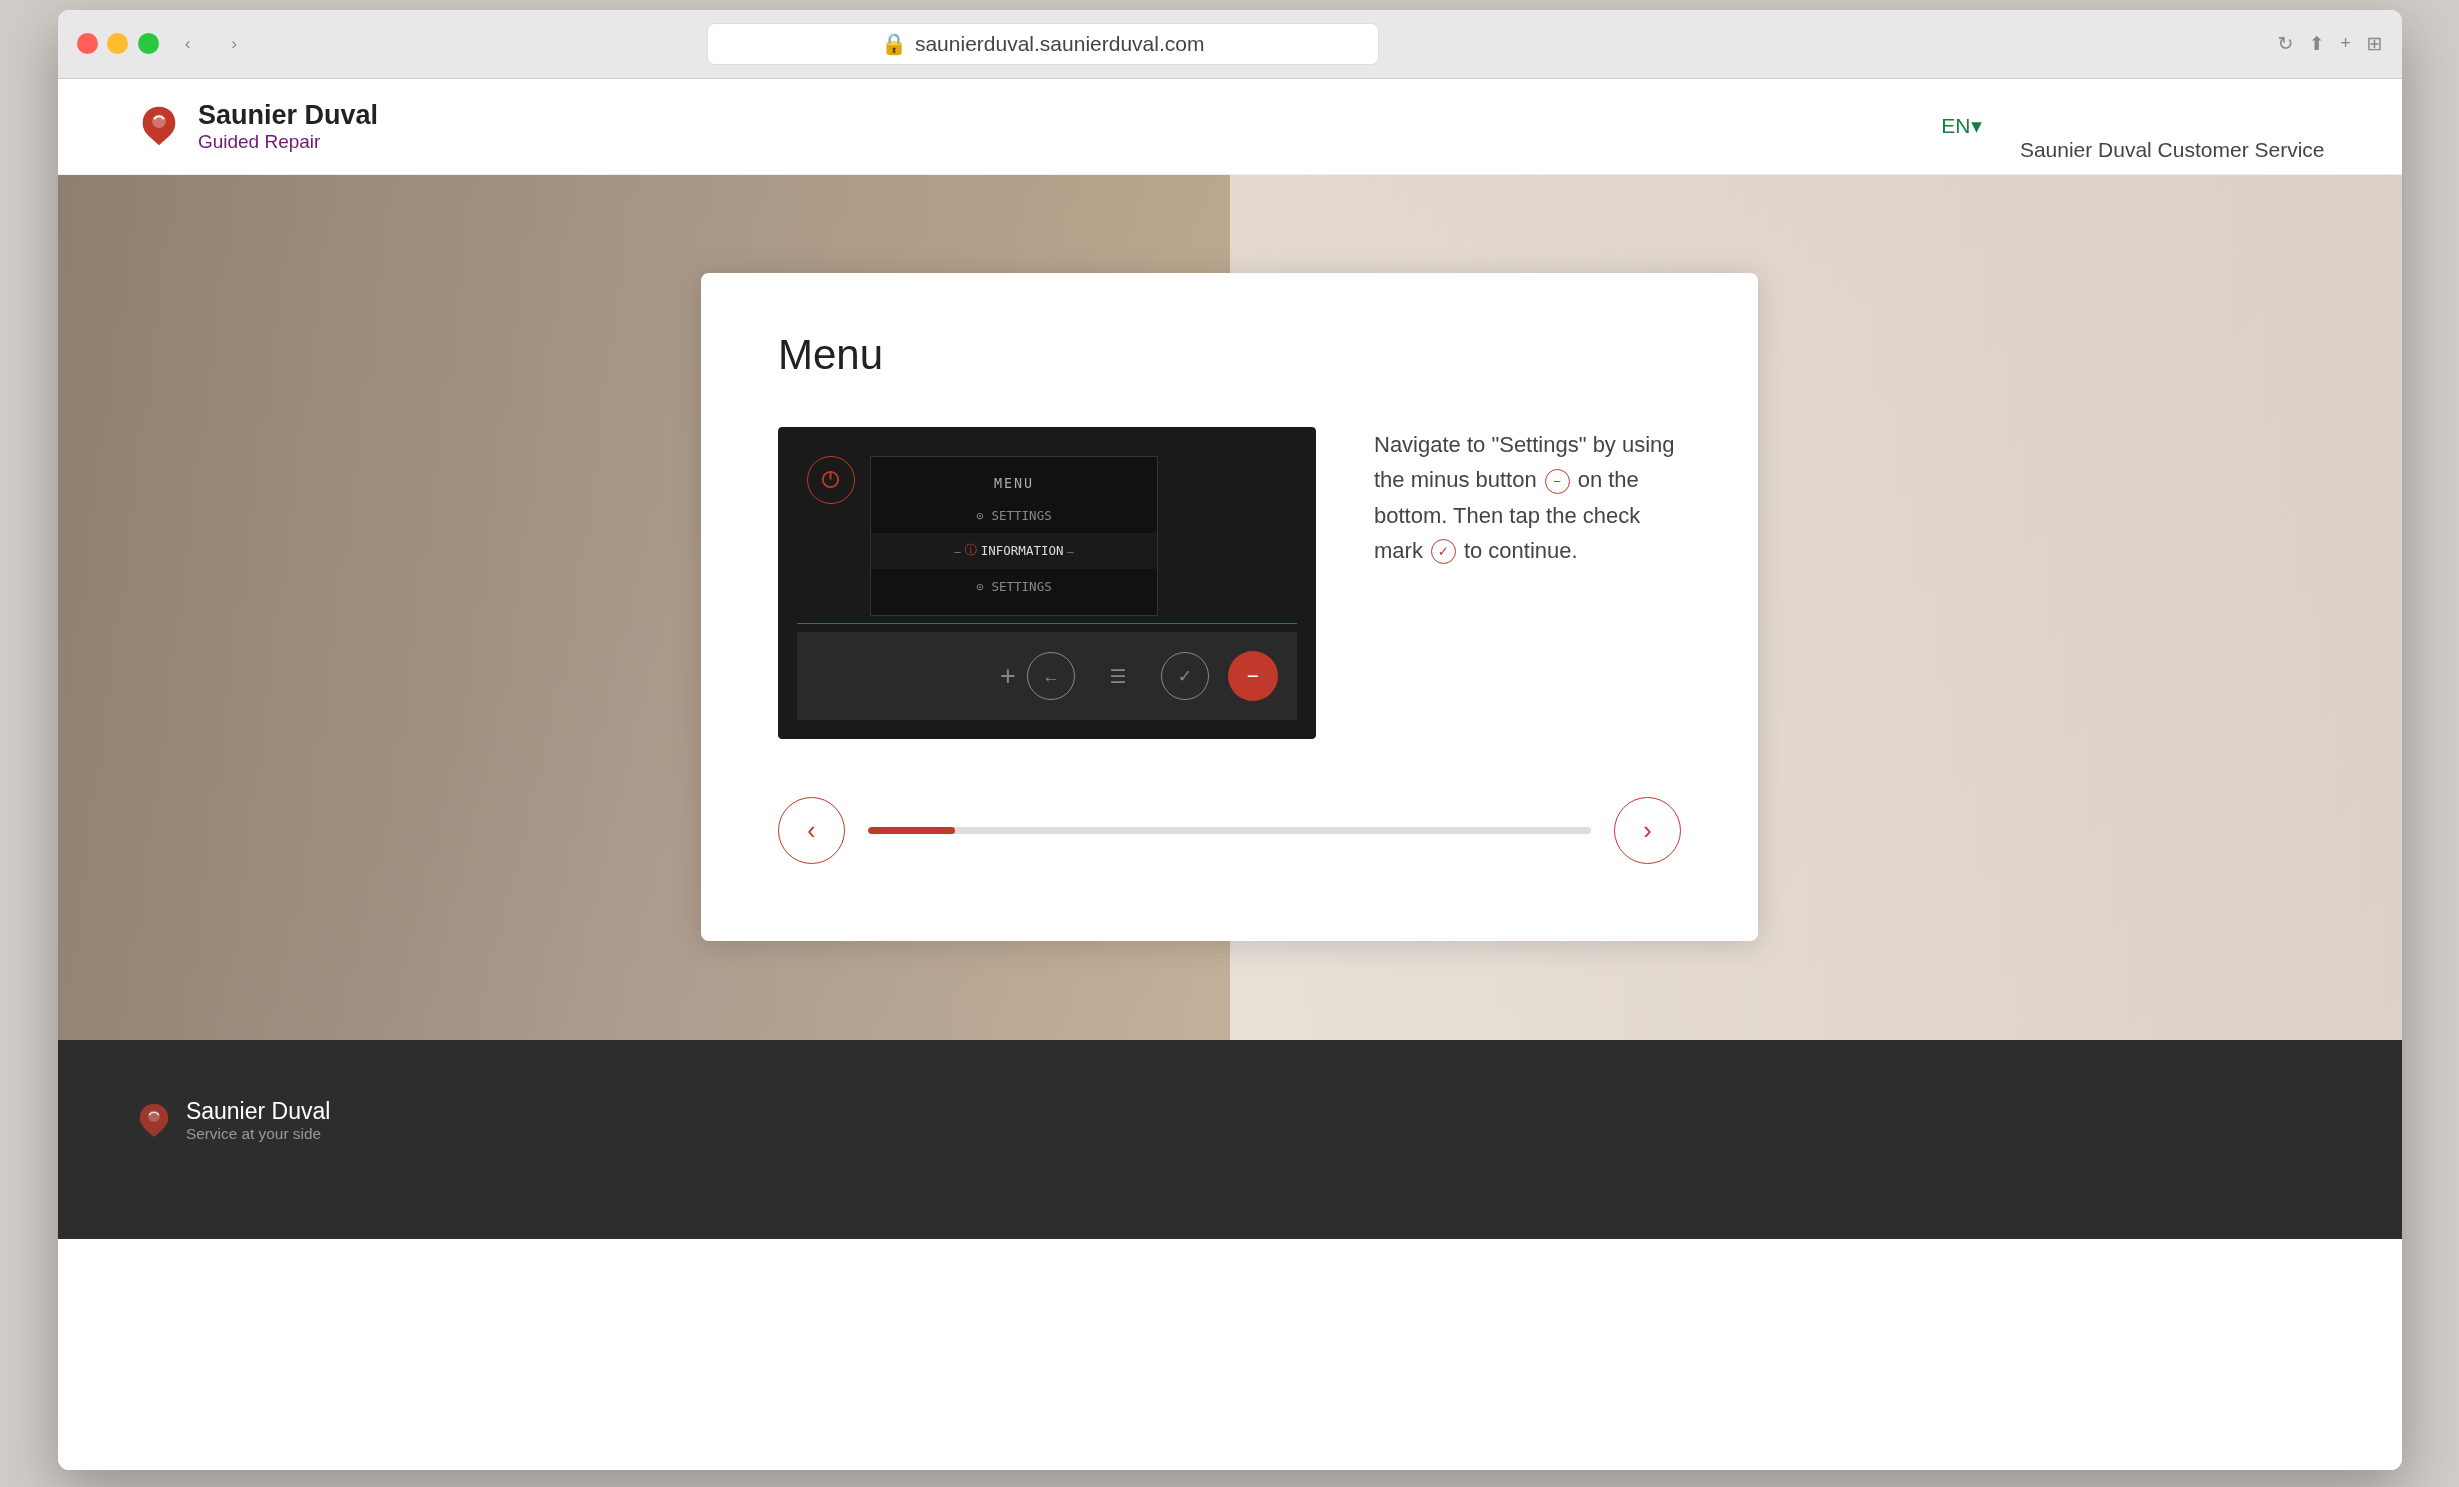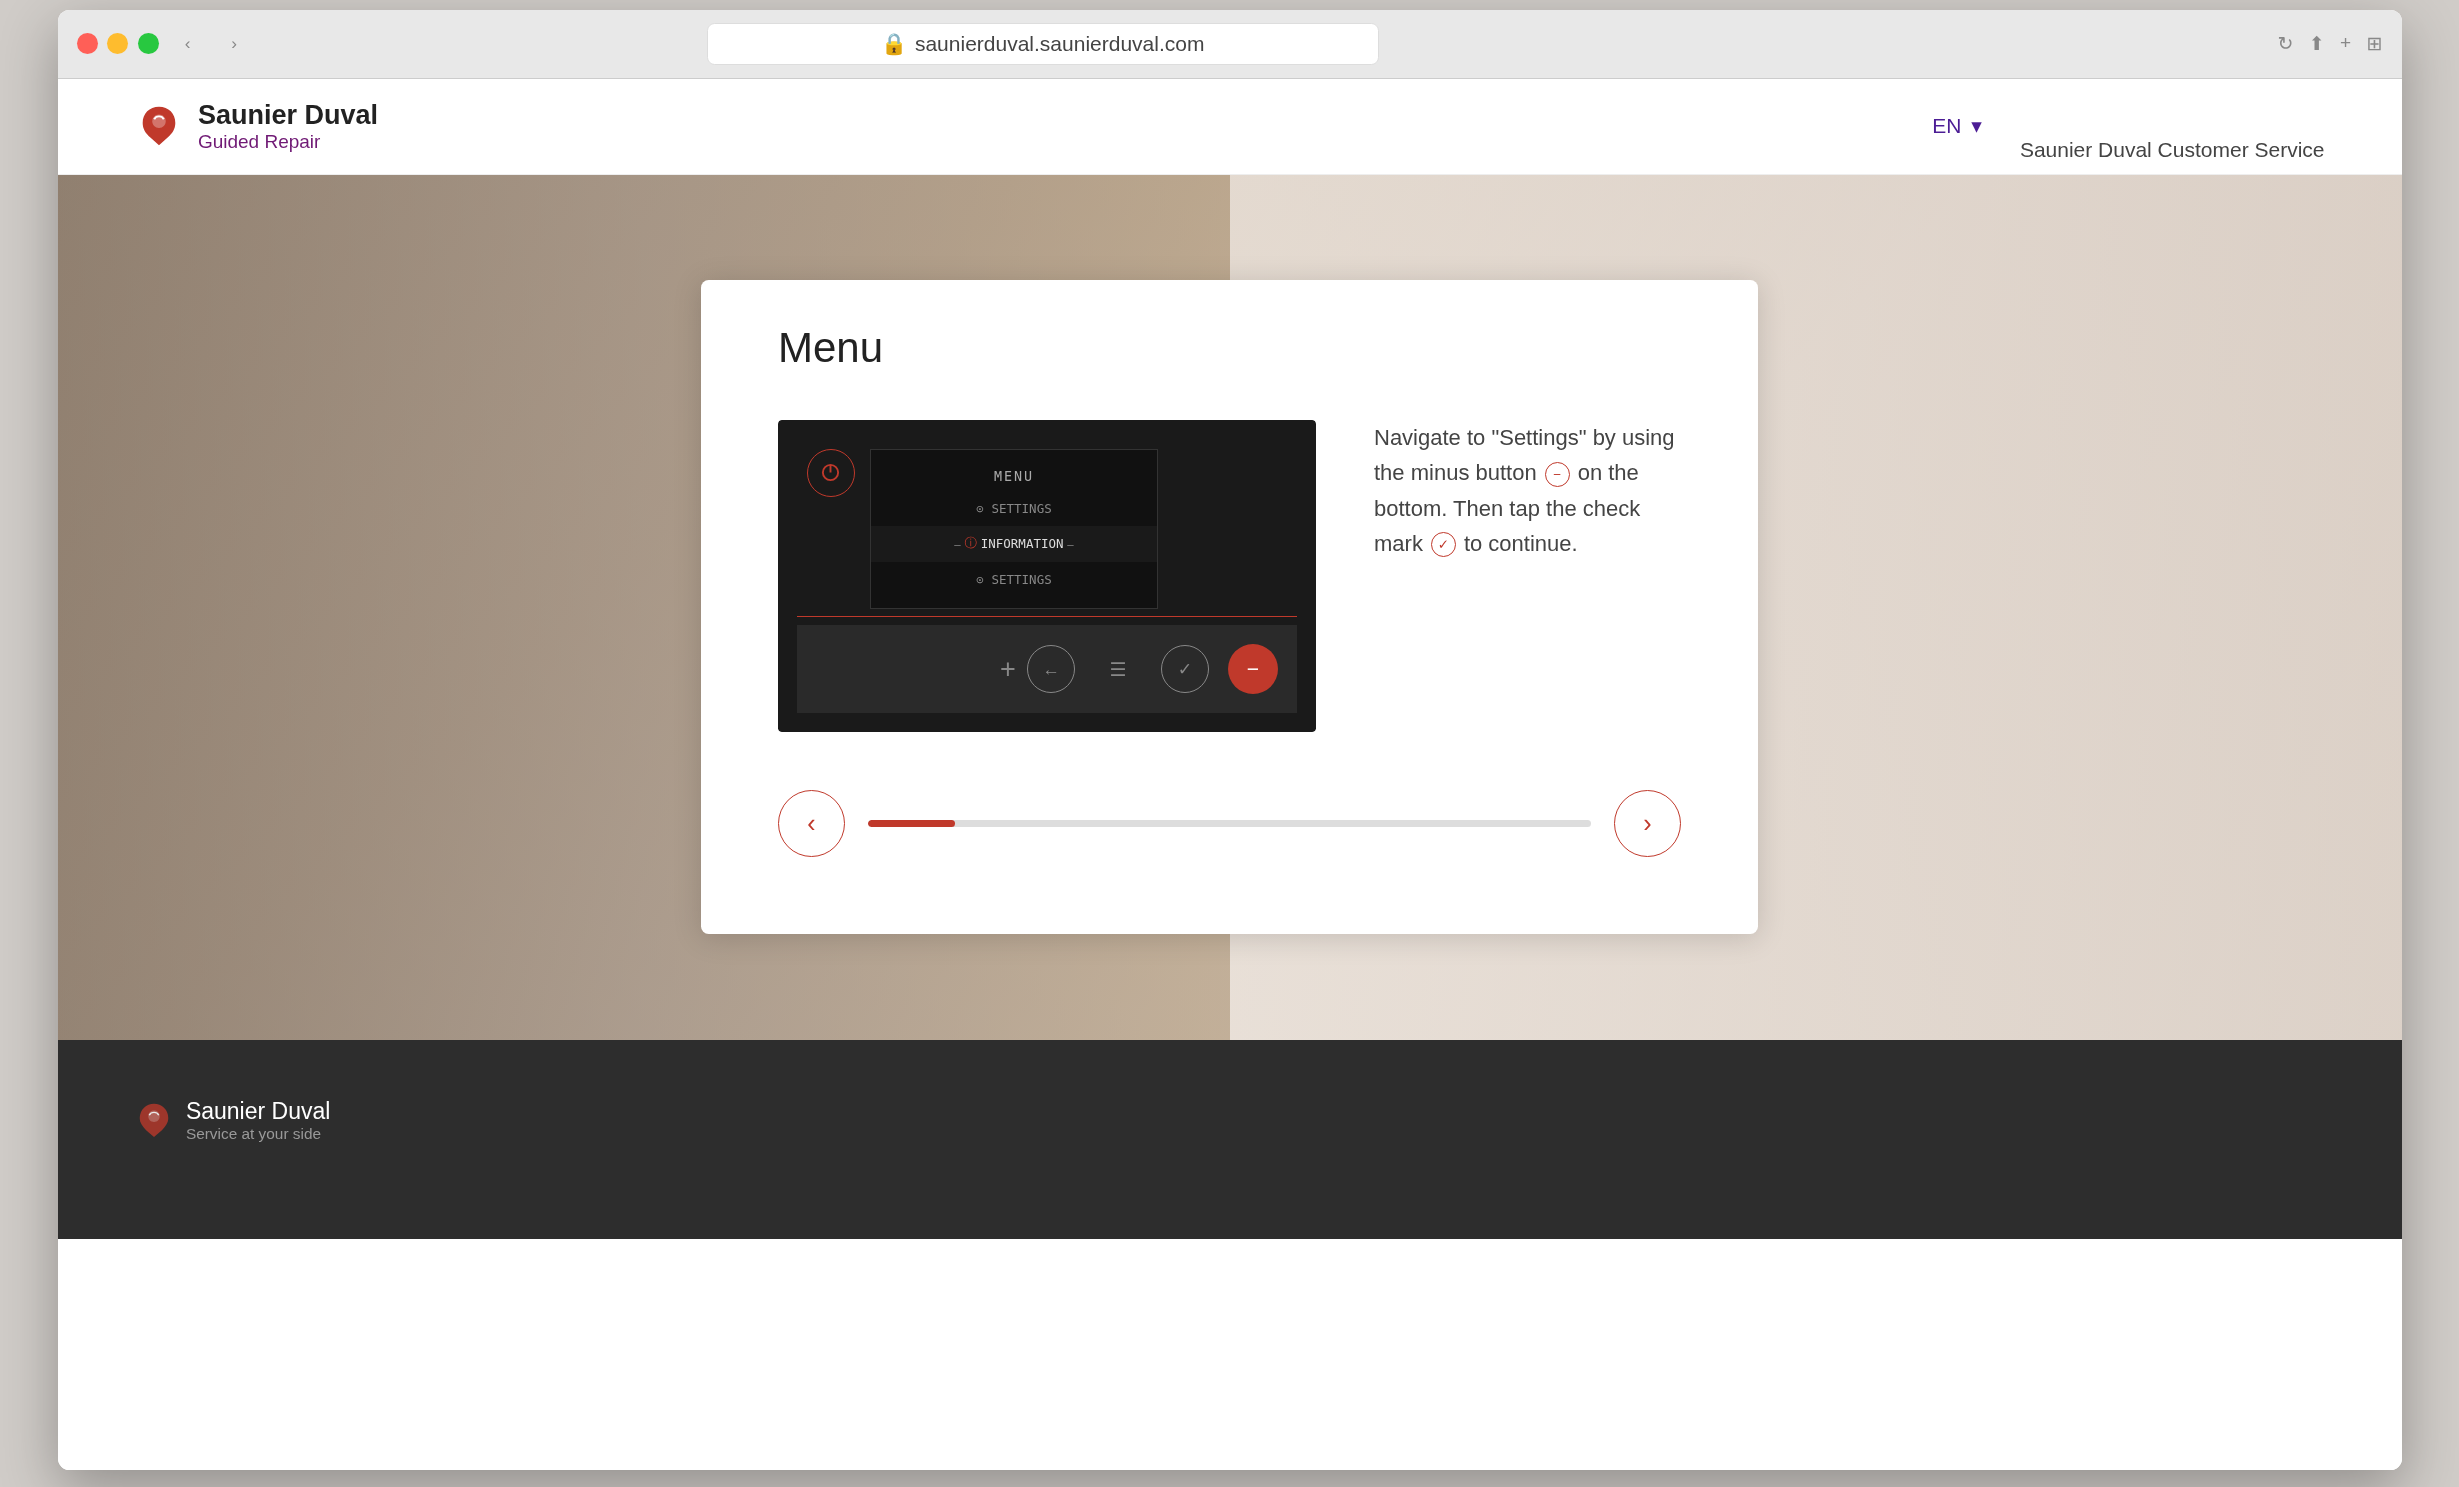--- a/index.html
+++ b/index.html
@@ -134,23 +134,23 @@
     .header-nav {
       margin-left: auto;
       display: flex;
       align-items: center;
       gap: 38px;
     }
 
     .lang-selector {
       display: flex;
       align-items: flex-start;
-      gap: 10px;
+      gap: 1px;
       font-size: 21px;
-      color: #4c1d95;
+      color: #15803d;
       cursor: pointer;
     }
 
     .customer-service-link {
       font-size: 21px;
       color: #444;
       text-decoration: none;
       cursor: pointer;
       margin-top: 48px;
     }
@@ -193,21 +193,21 @@
     }
 
     
     .card {
       position: relative;
       z-index: 5;
       background: #fff;
       border-radius: 7.7px;
       box-shadow: 0 3.8px 29px rgba(0,0,0,0.15);
       width: 1057px;
-      padding: 44px 77px 77px;
+      padding: 58px 77px 77px;
     }
 
     .card-title {
       font-size: 42px;
       font-weight: 400;
       color: #222;
       margin-bottom: 48px;
     }
 
     .card-content {

